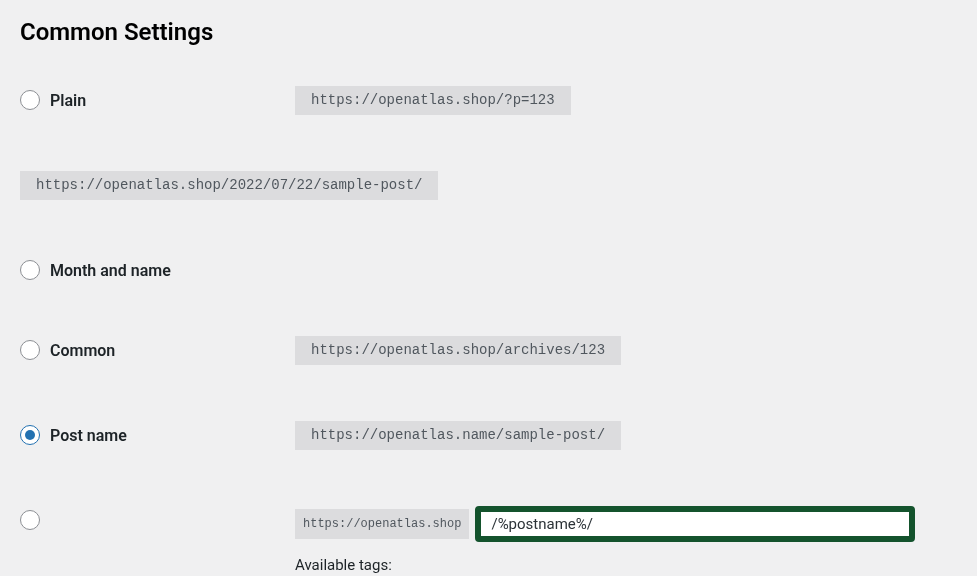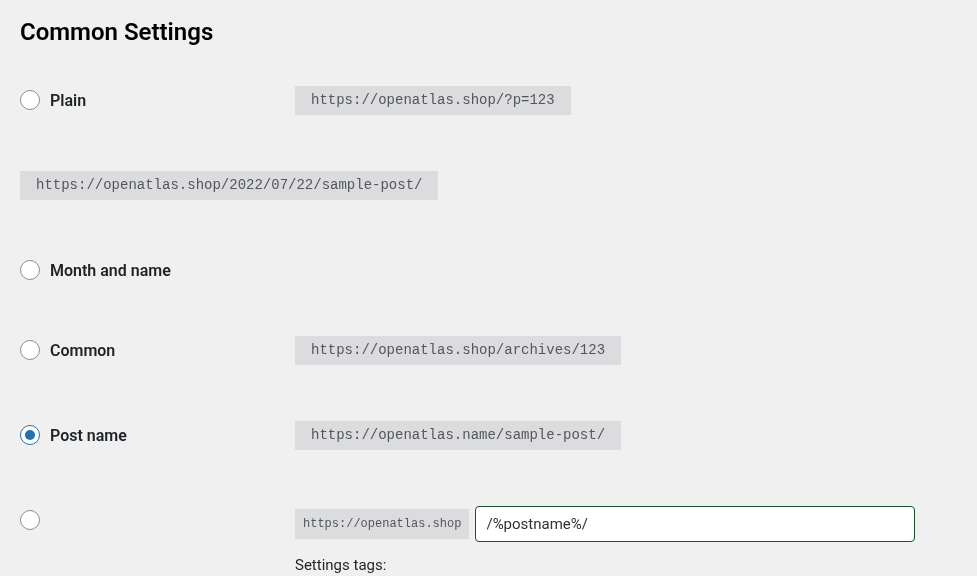--- a/index.html
+++ b/index.html
@@ -106,21 +106,21 @@
       padding: 7px 8px;
       line-height: 1.4;
     }
 
     .custom-input {
       flex: 1;
       max-width: 440px;
       padding: 3px 10px;
       font-size: 15px;
       font-family: -apple-system, BlinkMacSystemFont, "Segoe UI", Roboto, sans-serif;
-      border: 1px solid #14532d;
+      border: 6px solid #14532d;
       border-radius: 4px;
       background: #fff;
       color: #2c3338;
       height: 36px;
     }
 
     .tags-label {
       font-size: 15px;
       color: #1d2327;
       margin-top: 14px;
@@ -177,16 +177,16 @@
 
 <div class="option-row last">
   <div class="radio-col">
     <input type="radio" name="permalink" class="radio-input" style="">
   </div>
   <div class="value-col">
     <div class="custom-row">
       <span class="custom-prefix">https://openatlas.shop</span>
       <input type="text" class="custom-input" value="/%postname%/" style="">
     </div>
-    <p class="tags-label">Settings tags:</p>
+    <p class="tags-label">Available tags:</p>
 
   </div>
 </div>
 
 </body></html>

